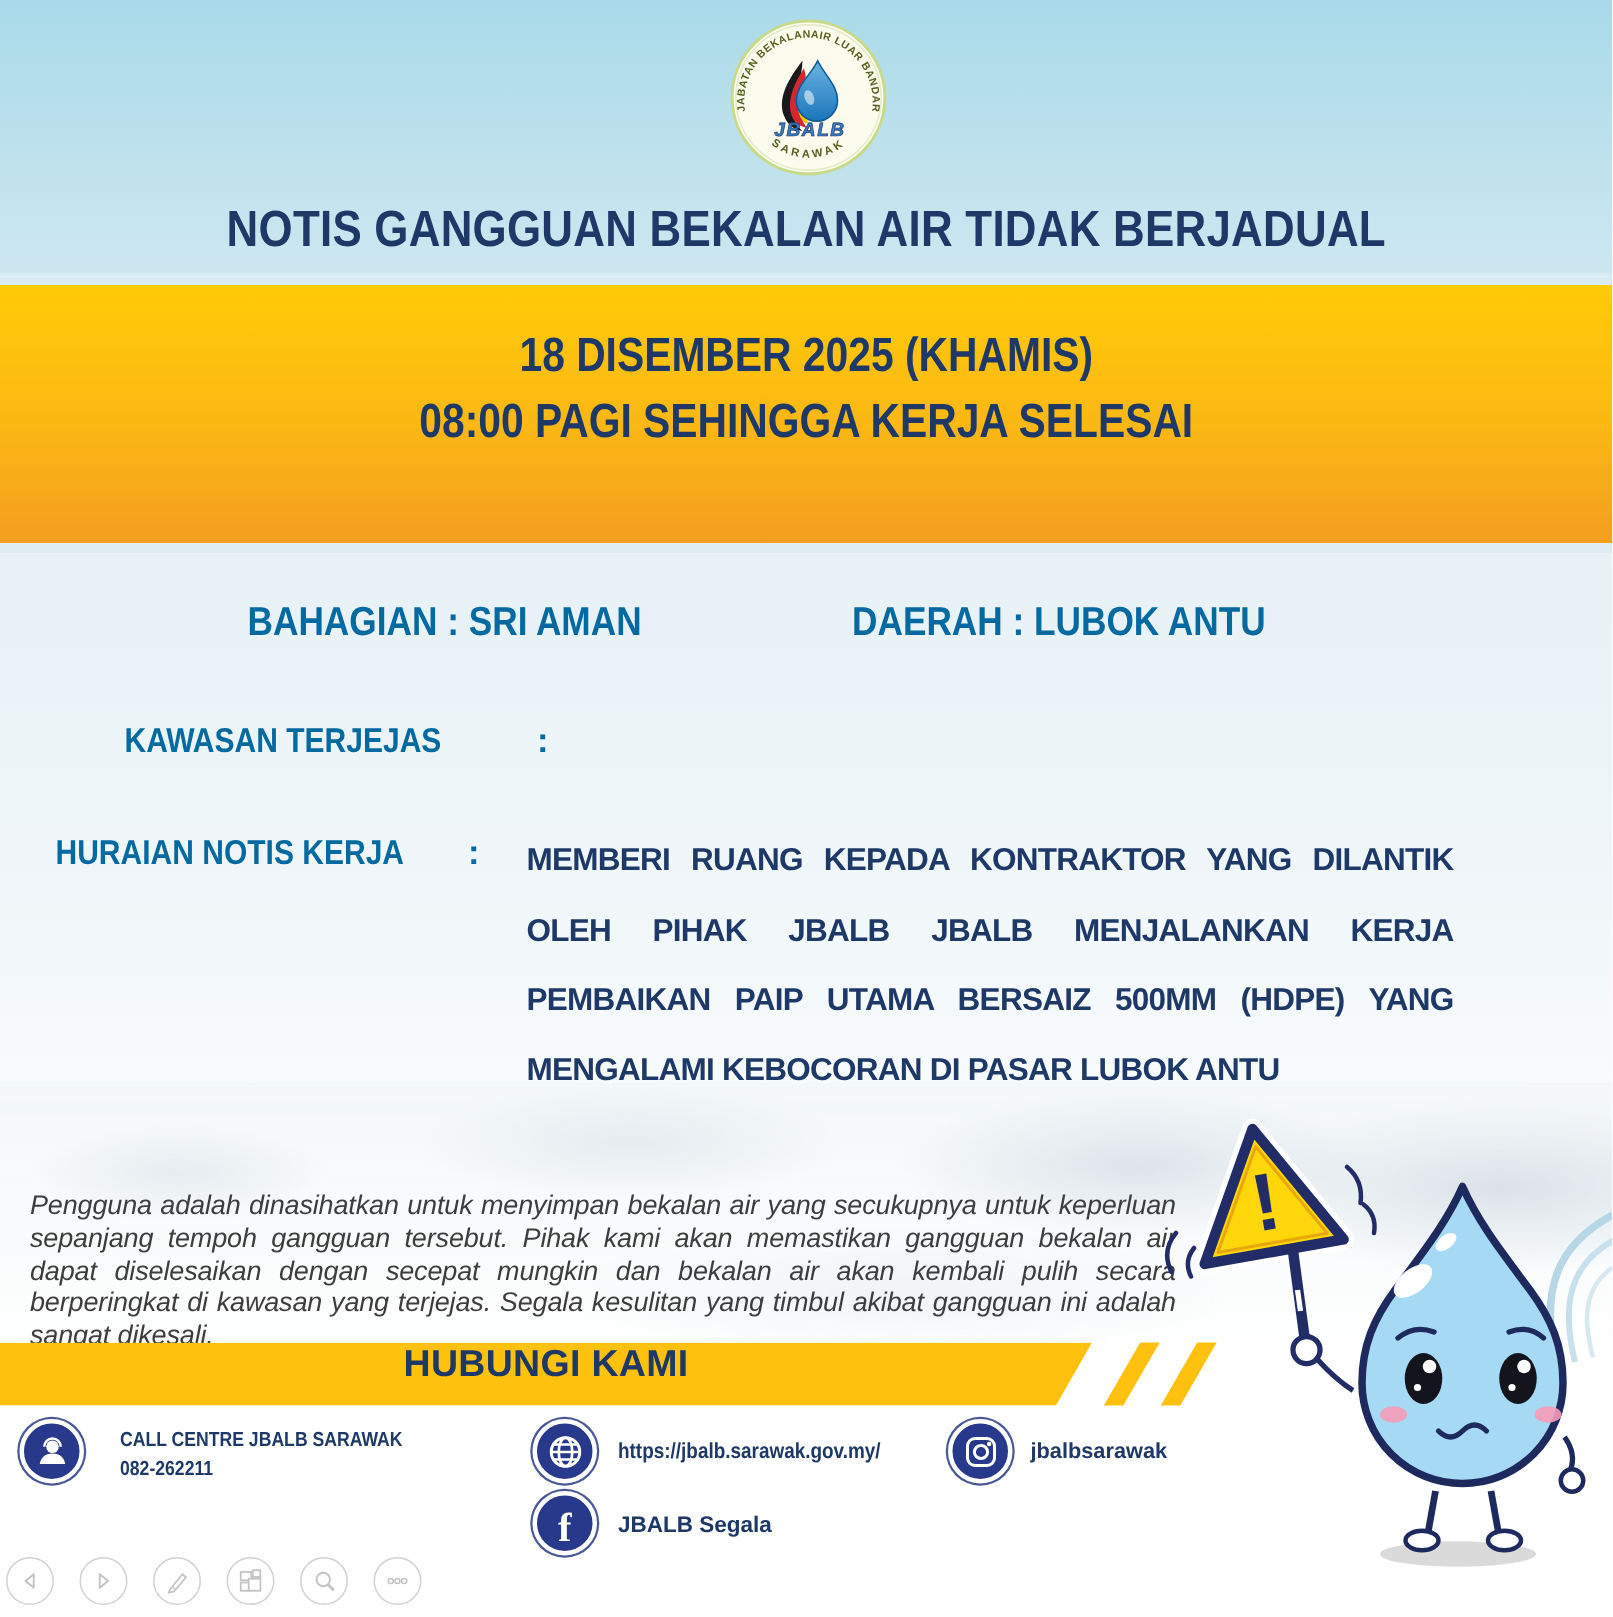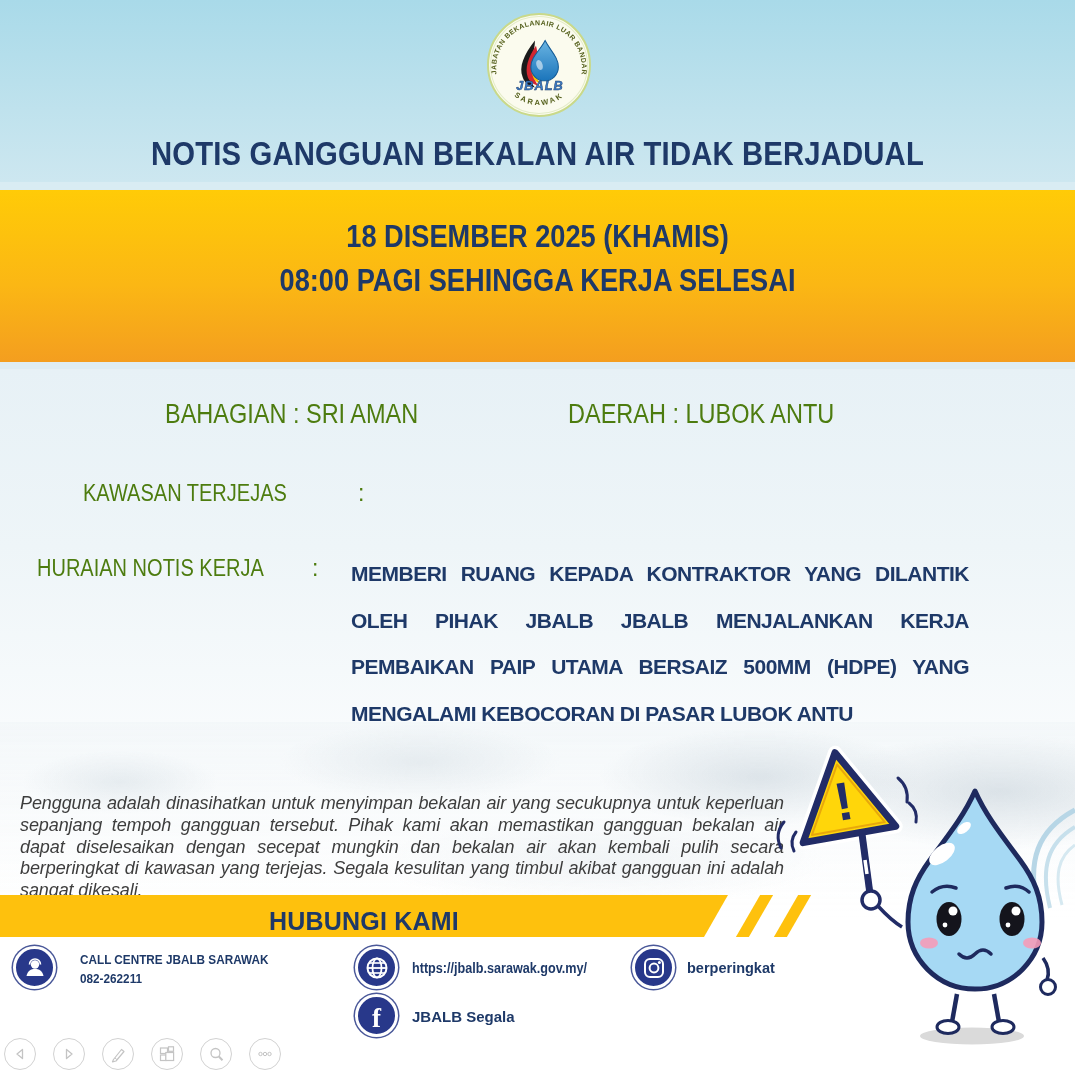--- a/index.html
+++ b/index.html
@@ -21,21 +21,21 @@
   .band-line { position:absolute; width:1075px; text-align:center; font-size:32px; font-weight:bold;
                color:#1e3968; transform:scaleX(0.85); white-space:nowrap; }
   .band-line1 { top:218px; }
   .band-line2 { top:262px; }
   .strip-below-band { position:absolute; left:0; top:362px; width:1075px; height:7px; background:#dfedf3; }
 
   
   .body-bg { position:absolute; left:0; top:369px; width:1075px; height:709px;
              background:linear-gradient(180deg,#e7f1f6 0%, #eef5f8 25%, #fafcfd 55%, #ffffff 75%); }
 
-  .navy { color:#4d7c0f; font-weight:normal; }
+  .navy { color:#0369a1; font-weight:bold; }
   .cond { display:inline-block; transform:scaleX(0.87); transform-origin:0 50%; white-space:nowrap; }
 
   .loc-bahagian { position:absolute; left:165px; top:399px; font-size:27px; }
   .loc-daerah   { position:absolute; left:568px; top:399px; font-size:27px; }
 
   .row-label  { position:absolute; left:37px;  font-size:23px; }
   .row-colon  { position:absolute; left:312px; font-size:23px; }
   .row-value  { position:absolute; left:351px; font-size:23px; }
   .kawasan-y  { top:480px;margin-left:46px; }
   .kawasan-vy { top:483px; }
@@ -56,21 +56,21 @@
        linear-gradient(180deg, rgba(215,227,233,.25) 0%, rgba(255,255,255,0) 80%); }
   .swoosh { position:absolute; left:1018px; top:805px; }
 
   .advisory { position:absolute; left:20px; top:793px; width:764px;
               font-style:italic; font-size:18px; line-height:21.8px; color:#3d3d3d;
               text-align:justify; text-align-last:left; letter-spacing:-0.1px; }
 
   
   .hubungi-bar { position:absolute; left:0; top:895px; width:728px; height:52px; background:#fec10d;
                  clip-path:polygon(0 0, 728px 0, 704px 42px, 0 42px);
-                 display:flex; align-items:center; justify-content:center; }
+                 display:flex; align-items:flex-start; justify-content:center; }
   .hubungi-bar span { font-size:25px; font-weight:bold; color:#1e3968; letter-spacing:0.2px; }
   .bar-stripe { position:absolute; top:895px; width:13px; height:42px; background:#fec10d;
                 transform:skewX(-30deg); }
   .stripe1 { left:748px; } .stripe2 { left:786px; }
 
   .contact-icon { position:absolute; width:43px; height:43px; border-radius:50%;
                   background:#28388a; border:3px solid #ffffff; box-shadow:0 0 0 1.5px #4a5899;
                   display:flex; align-items:center; justify-content:center; }
   .contact-text { position:absolute; font-size:13.5px; font-weight:bold; color:#1e3968; line-height:19px; }
   .fb-f { color:#fff; font-family:"Liberation Serif", serif; font-weight:bold; font-size:27px; line-height:1; margin-top:6px; }
@@ -193,21 +193,21 @@
     <span>JBALB Segala</span></div>
 
   <div class="contact-icon" style="left:632px; top:946px;">
     <svg width="24" height="24" viewBox="0 0 24 24">
       <rect x="3" y="3" width="18" height="18" rx="5" fill="none" stroke="#ffffff" stroke-width="2"></rect>
       <circle cx="12" cy="12" r="4.4" fill="none" stroke="#ffffff" stroke-width="2"></circle>
       <circle cx="17.4" cy="6.6" r="1.5" fill="#ffffff"></circle>
     </svg>
   </div>
   <div class="contact-text" style="left:687px; top:959px; font-size:14.5px;">
-    <span>berperingkat</span></div>
+    <span>jbalbsarawak</span></div>
 
   <svg class="mascot" width="300" height="340" viewBox="0 0 300 340">
 
     <ellipse cx="200" cy="300" rx="52" ry="8.5" fill="#dadada"></ellipse>
 
     <g transform="rotate(-10 71 62)">
       <path d="M71,16 L118,99 L24,99 Z" fill="none" stroke="#ffffff" stroke-width="14" stroke-linejoin="round"></path>
       <path d="M71,16 L118,99 L24,99 Z" fill="#ffd60a" stroke="#222c67" stroke-width="7" stroke-linejoin="round"></path>
       <path d="M71,28 L108,93 L34,93 Z" fill="none" stroke="#e8a80c" stroke-width="2" stroke-linejoin="round"></path>
       <text x="71" y="84" text-anchor="middle" font-size="54" font-weight="bold" fill="#222c67">!</text>

